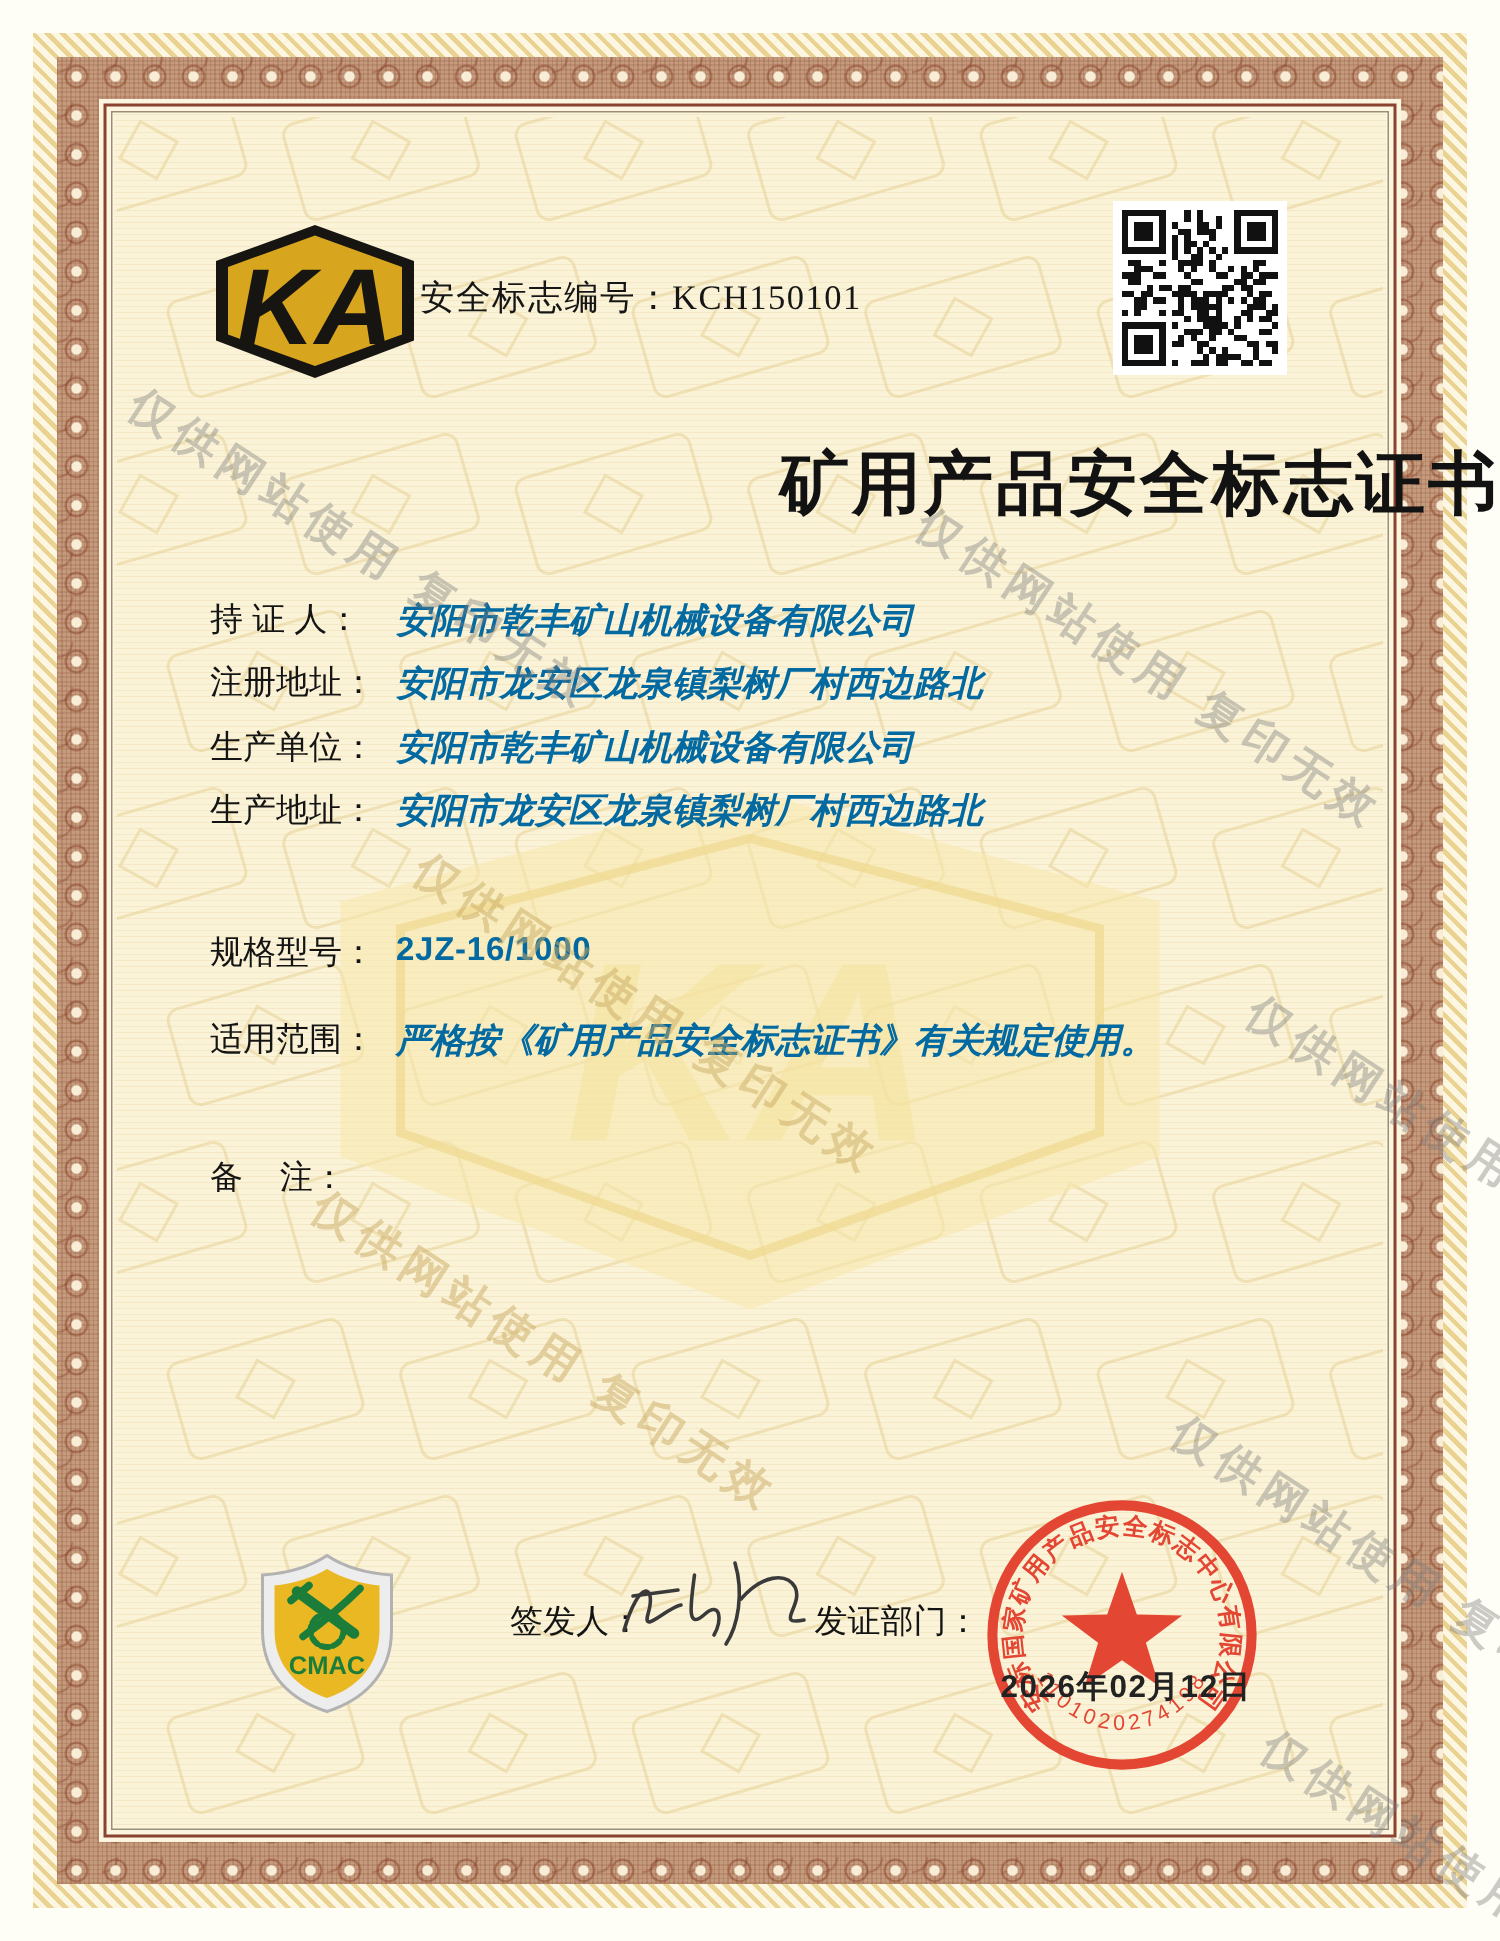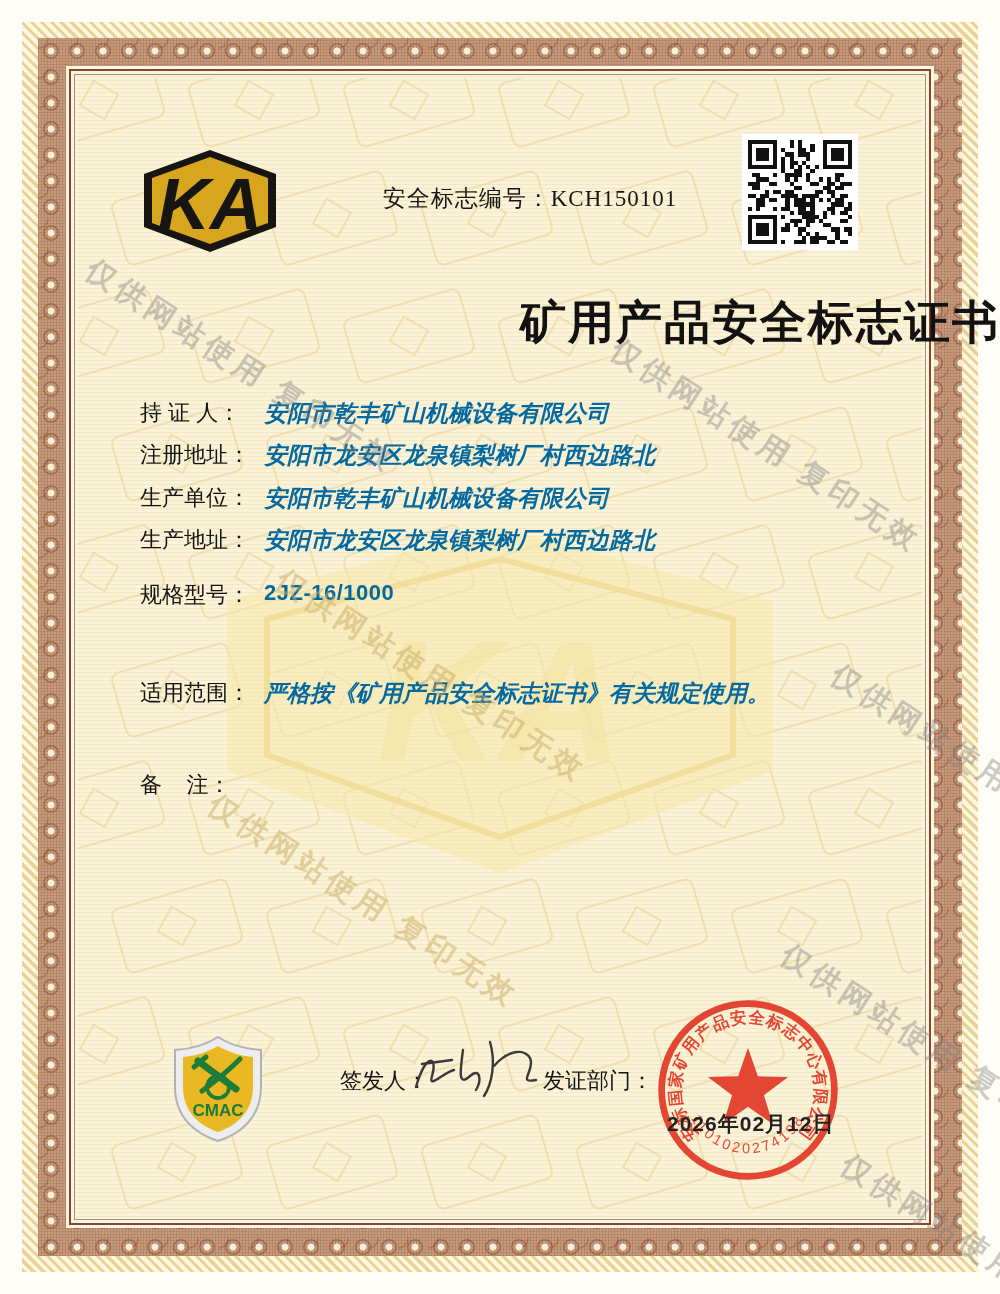--- a/index.html
+++ b/index.html
@@ -26,21 +26,21 @@
      background-image:repeating-linear-gradient(180deg, rgba(216,192,140,.22) 0 1px, transparent 1px 4px);}
   
   .tiles{position:absolute;inset:78px;overflow:hidden;}
   .tile{position:absolute;width:118px;height:64px;border:2px solid rgba(230,209,150,.55);
         border-radius:9px;transform:rotate(-16deg);}
   .tile i{position:absolute;left:44px;top:17px;width:26px;height:26px;
         border:2px solid rgba(230,209,150,.55);transform:rotate(45deg);}
   .big-badge{position:absolute;left:215px;top:515px;pointer-events:none;}
   
   .ka-logo{position:absolute;left:140px;top:147px;}
-  .cert-no{position:absolute;left:280px;top:183px;width:500px;text-align:center;
+  .cert-no{position:absolute;left:280px;top:183px;width:500px;
       font-family:"Liberation Serif",serif;font-size:23px;color:#161616;letter-spacing:1px;}
   .qr{position:absolute;left:742px;top:134px;width:116px;height:116px;background:#fff;padding:0;}
   .qr svg{display:block;margin:6px;width:104px;height:104px;}
   .title{position:absolute;left:0;right:0;top:292px;margin:0;text-align:right;
       font-family:"Liberation Serif",serif;font-weight:900;font-size:46px;color:#121212;
       letter-spacing:2px;}
   
   .row{position:absolute;left:0;right:0;height:32px;text-decoration:underline;}
   .f-label{position:absolute;left:140px;font-size:22px;color:#141414;white-space:pre;}
   .f-val{position:absolute;white-space:nowrap;color:#0369a1;}
@@ -476,21 +476,21 @@
     <span class="f-val v-kai" style="left:264px">安阳市龙安区龙泉镇梨树厂村西边路北</span>
   </div>
   <div class="row" style="top:483px">
     <span class="f-label">生产单位：</span>
     <span class="f-val v-kai" style="left:264px">安阳市乾丰矿山机械设备有限公司</span>
   </div>
   <div class="row" style="top:525px">
     <span class="f-label">生产地址：</span>
     <span class="f-val v-kai" style="left:264px">安阳市龙安区龙泉镇梨树厂村西边路北</span>
   </div>
-  <div class="row" style="top:580px">
+  <div class="row" style="top:620px">
     <span class="f-label">规格型号：</span>
     <span class="f-val v-num" style="left:264px">2JZ-16/1000</span>
   </div>
   <div class="row" style="top:642px">
   </div>
   <div class="row" style="top:678px">
     <span class="f-label">适用范围：</span>
     <span class="f-val v-kai" style="left:264px">严格按《矿用产品安全标志证书》有关规定使用。</span>
   </div>
 

